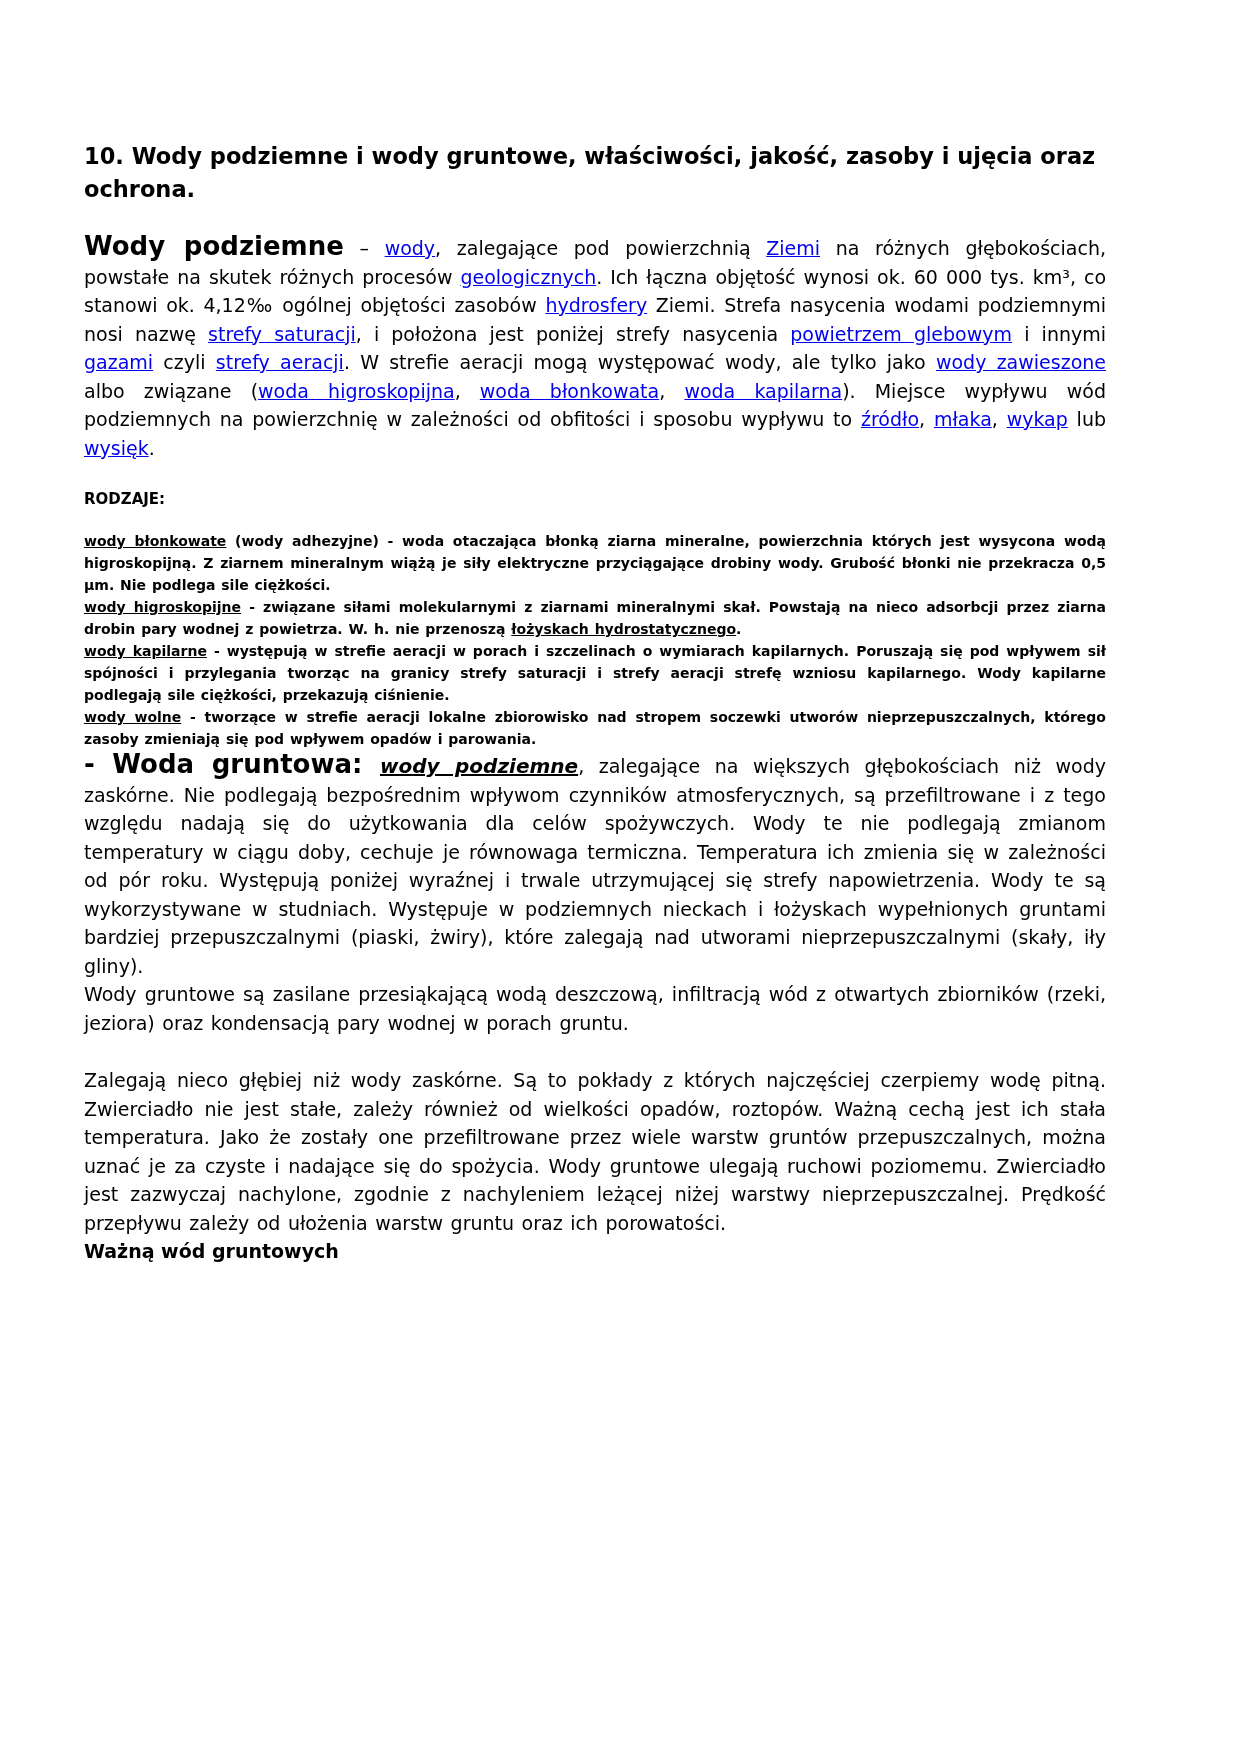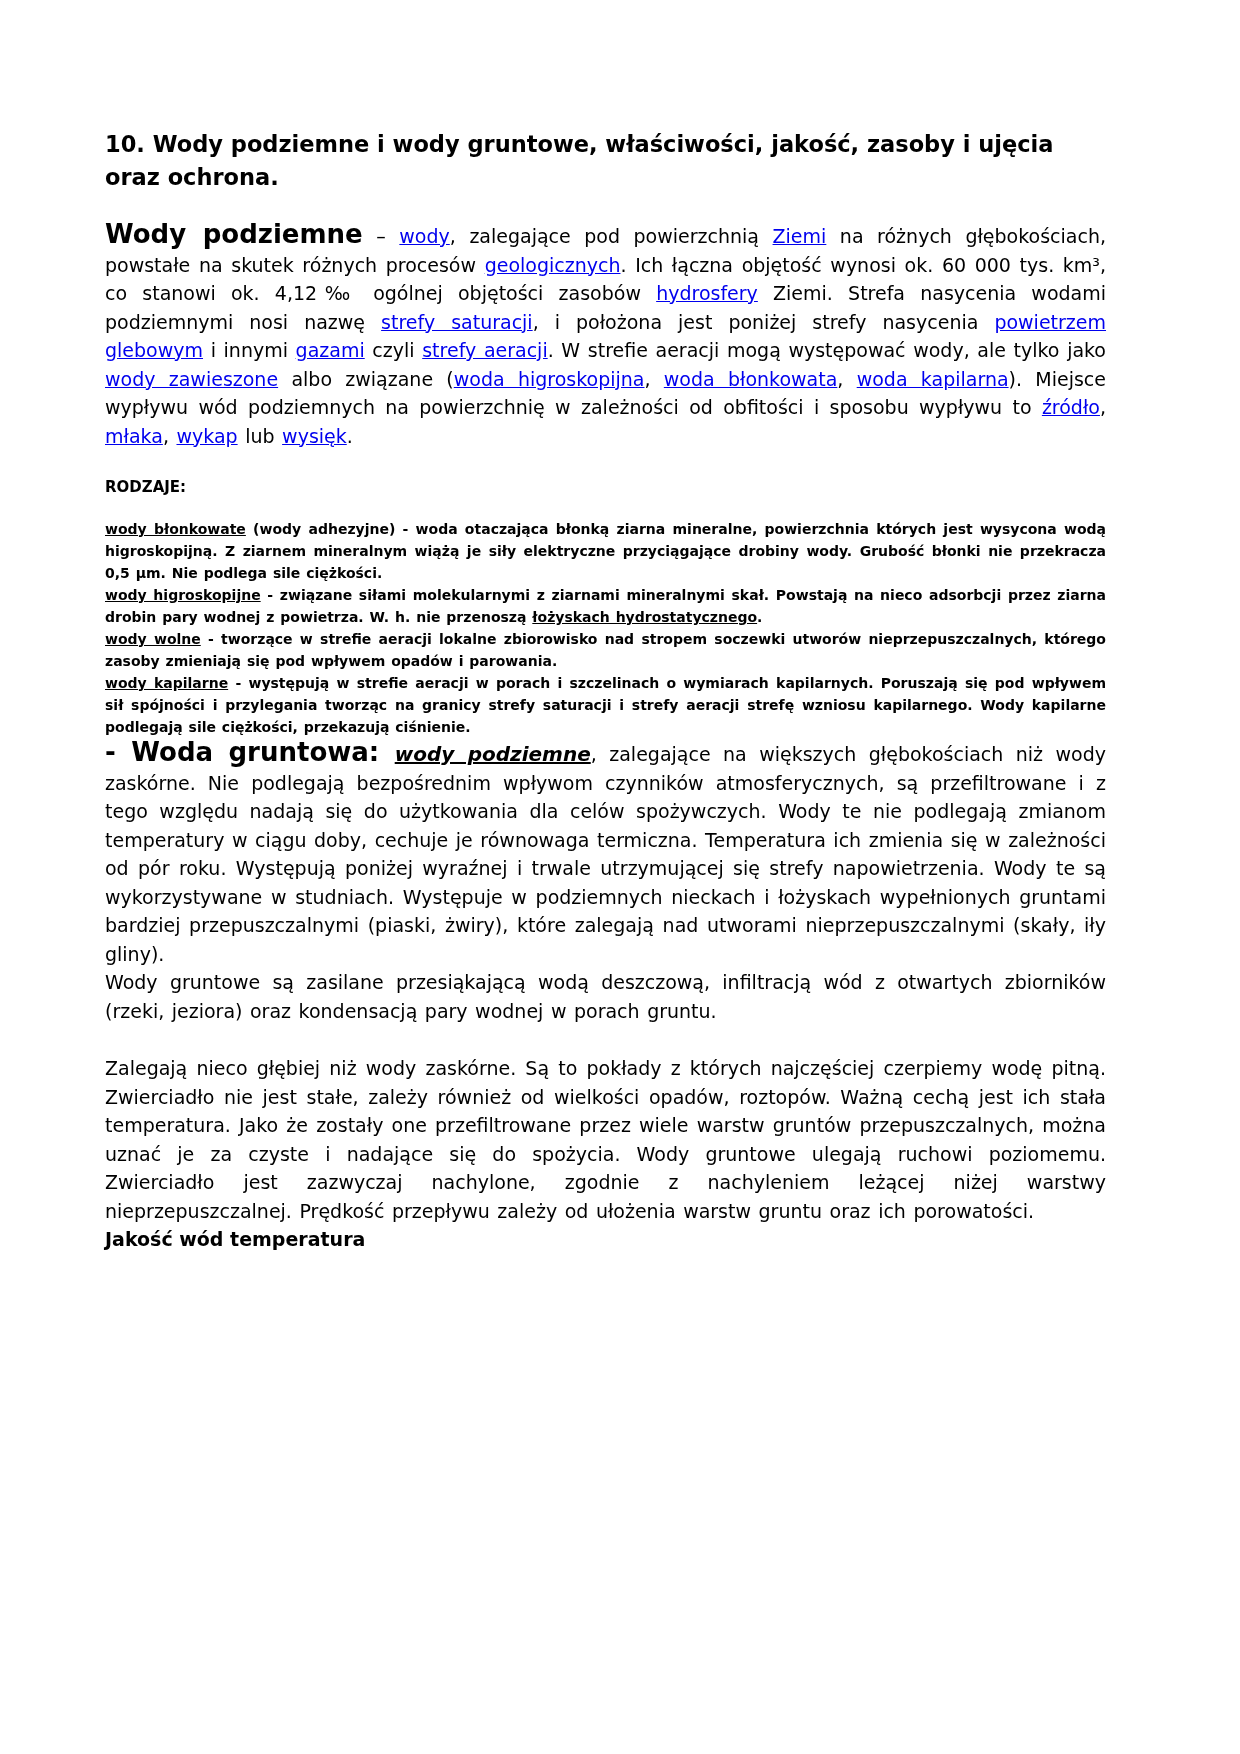--- a/index.html
+++ b/index.html
@@ -1,24 +1,24 @@
 <!DOCTYPE html>
 <html lang="pl" style="--page-bg: #ffffff; --text-color: #000000; --link-color: #0000ee;"><head>
 <meta charset="utf-8">
 <style>
   * { box-sizing: border-box; }
   html, body { margin: 0; padding: 0; background: #ffffff; }
   .page {
     position: relative;
     width: 1240px;
     height: 1742px;
-    margin: 0 auto;
+    margin: 12px auto;
     background: var(--page-bg, #ffffff);
     color: var(--text-color, #000000);
-    padding: 128px 134px 60px 105px;
+    padding: 128px 134px 60px 84px;
     font-family: "DejaVu Sans", "Liberation Sans", sans-serif;
     overflow: hidden;
   }
   p { margin: 0; }
   a { color: inherit; }
   .blk-title   { font-size: 22.5px; font-weight: bold; line-height: 33px; margin-bottom: 26px; text-align: left; }
   .blk-para    { font-size: 19px; line-height: 28.5px; text-align: justify; word-spacing: 1.5px; }
   .blk-heading { font-size: 15px; font-weight: bold; margin: 28px 0 22px; }
   .blk-def     { font-size: 14px; font-weight: bold; line-height: 22px; text-align: justify; word-spacing: 1px; }
   .blk-boldline{ font-size: 19px; font-weight: bold; line-height: 28.5px; }
@@ -32,21 +32,21 @@
 </head>
 <body>
 
 <div class="page">
   <main>
       <p class="blk-title"><span class="seg-normal">10. Wody podziemne i wody gruntowe, właściwości, jakość, zasoby i ujęcia oraz ochrona.</span></p>
       <p class="blk-para"><span class="seg-lead">Wody podziemne</span><span class="seg-normal"> – </span><a class="seg-link" href="#">wody</a><span class="seg-normal">, zalegające pod powierzchnią </span><a class="seg-link" href="#">Ziemi</a><span class="seg-normal"> na różnych głębokościach, powstałe na skutek różnych procesów </span><a class="seg-link" href="#">geologicznych</a><span class="seg-normal">. Ich łączna objętość wynosi ok. 60 000 tys. km³, co stanowi ok. 4,12‰ ogólnej objętości zasobów </span><a class="seg-link" href="#">hydrosfery</a><span class="seg-normal"> Ziemi. Strefa nasycenia wodami podziemnymi nosi nazwę </span><a class="seg-link" href="#">strefy saturacji</a><span class="seg-normal">, i położona jest poniżej strefy nasycenia </span><a class="seg-link" href="#">powietrzem glebowym</a><span class="seg-normal"> i innymi </span><a class="seg-link" href="#">gazami</a><span class="seg-normal"> czyli </span><a class="seg-link" href="#">strefy aeracji</a><span class="seg-normal">. W strefie aeracji mogą występować wody, ale tylko jako </span><a class="seg-link" href="#">wody zawieszone</a><span class="seg-normal"> albo związane (</span><a class="seg-link" href="#">woda higroskopijna</a><span class="seg-normal">, </span><a class="seg-link" href="#">woda błonkowata</a><span class="seg-normal">, </span><a class="seg-link" href="#">woda kapilarna</a><span class="seg-normal">). Miejsce wypływu wód podziemnych na powierzchnię w zależności od obfitości i sposobu wypływu to </span><a class="seg-link" href="#">źródło</a><span class="seg-normal">, </span><a class="seg-link" href="#">młaka</a><span class="seg-normal">, </span><a class="seg-link" href="#">wykap</a><span class="seg-normal"> lub </span><a class="seg-link" href="#">wysięk</a><span class="seg-normal">.</span></p>
       <p class="blk-heading"><span class="seg-normal">RODZAJE:</span></p>
       <p class="blk-def"><span class="seg-underline">wody błonkowate</span><span class="seg-normal"> (wody adhezyjne) - woda otaczająca błonką ziarna mineralne, powierzchnia których jest wysycona wodą higroskopijną. Z ziarnem mineralnym wiążą je siły elektryczne przyciągające drobiny wody. Grubość błonki nie przekracza 0,5 μm. Nie podlega sile ciężkości.</span></p>
       <p class="blk-def"><span class="seg-underline">wody higroskopijne</span><span class="seg-normal"> - związane siłami molekularnymi z ziarnami mineralnymi skał. Powstają na nieco adsorbcji przez ziarna drobin pary wodnej z powietrza. W. h. nie przenoszą </span><span class="seg-underline">łożyskach hydrostatycznego</span><span class="seg-normal">.</span></p>
+      <p class="blk-def"><span class="seg-underline">wody kapilarne</span><span class="seg-normal"> - występują w strefie aeracji w porach i szczelinach o wymiarach kapilarnych. Poruszają się pod wpływem sił spójności i przylegania tworząc na granicy strefy saturacji i strefy aeracji strefę wzniosu kapilarnego. Wody kapilarne podlegają sile ciężkości, przekazują ciśnienie.</span></p>
       <p class="blk-def"><span class="seg-underline">wody wolne</span><span class="seg-normal"> - tworzące w strefie aeracji lokalne zbiorowisko nad stropem soczewki utworów nieprzepuszczalnych, którego zasoby zmieniają się pod wpływem opadów i parowania.</span></p>
-      <p class="blk-def"><span class="seg-underline">wody kapilarne</span><span class="seg-normal"> - występują w strefie aeracji w porach i szczelinach o wymiarach kapilarnych. Poruszają się pod wpływem sił spójności i przylegania tworząc na granicy strefy saturacji i strefy aeracji strefę wzniosu kapilarnego. Wody kapilarne podlegają sile ciężkości, przekazują ciśnienie.</span></p>
       <p class="blk-para"><span class="seg-lead">- Woda gruntowa: </span><span class="seg-bolditalic">wody podziemne</span><span class="seg-normal">, zalegające na większych głębokościach niż wody zaskórne. Nie podlegają bezpośrednim wpływom czynników atmosferycznych, są przefiltrowane i z tego względu nadają się do użytkowania dla celów spożywczych. Wody te nie podlegają zmianom temperatury w ciągu doby, cechuje je równowaga termiczna. Temperatura ich zmienia się w zależności od pór roku. Występują poniżej wyraźnej i trwale utrzymującej się strefy napowietrzenia. Wody te są wykorzystywane w studniach. Występuje w podziemnych nieckach i łożyskach wypełnionych gruntami bardziej przepuszczalnymi (piaski, żwiry), które zalegają nad utworami nieprzepuszczalnymi (skały, iły gliny).</span></p>
       <p class="blk-para"><span class="seg-normal">Wody gruntowe są zasilane przesiąkającą wodą deszczową, infiltracją wód z otwartych zbiorników (rzeki, jeziora) oraz kondensacją pary wodnej w porach gruntu.</span></p>
       <div class="blk-spacer"></div>
       <p class="blk-para"><span class="seg-normal">Zalegają nieco głębiej niż wody zaskórne. Są to pokłady z których najczęściej czerpiemy wodę pitną. Zwierciadło nie jest stałe, zależy również od wielkości opadów, roztopów. Ważną cechą jest ich stała temperatura. Jako że zostały one przefiltrowane przez wiele warstw gruntów przepuszczalnych, można uznać je za czyste i nadające się do spożycia. Wody gruntowe ulegają ruchowi poziomemu. Zwierciadło jest zazwyczaj nachylone, zgodnie z nachyleniem leżącej niżej warstwy nieprzepuszczalnej. Prędkość przepływu zależy od ułożenia warstw gruntu oraz ich porowatości.</span></p>
-      <p class="blk-boldline"><span class="seg-normal">Jakość wód temperatura</span></p>
+      <p class="blk-boldline"><span class="seg-normal">Ważną wód gruntowych</span></p>
     </main>
 </div>
 
 </body></html>

